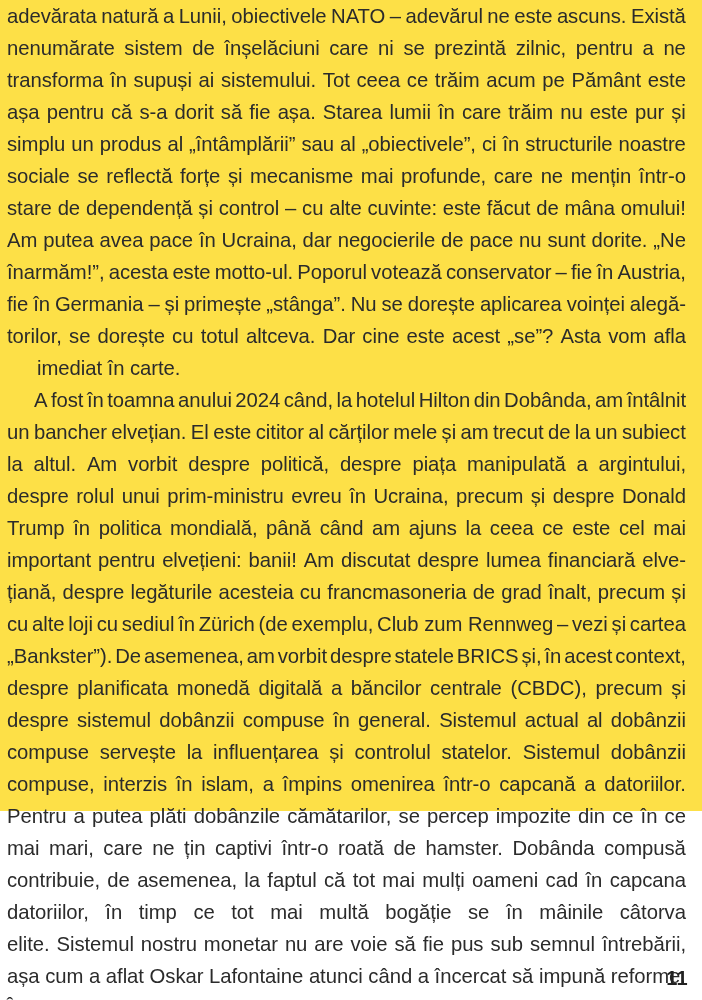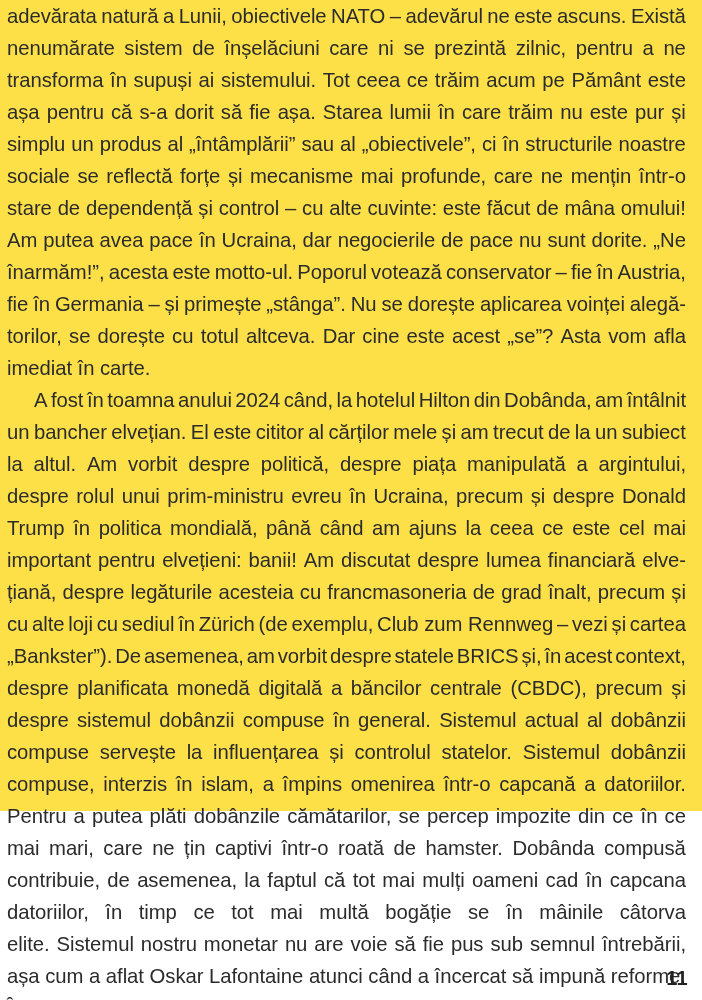--- a/index.html
+++ b/index.html
@@ -52,20 +52,21 @@
     white-space: nowrap;
   }
   .line.just > .w {
     display: inline-block;
     white-space: pre;
   }
 
   
   .line.last {
     display: block;
+    margin-left: 30px;
   }
 
   
   .line.indent {
     padding-left: 27px;
   }
   .line.indent.just {
     padding-left: 27px;
   }
 

